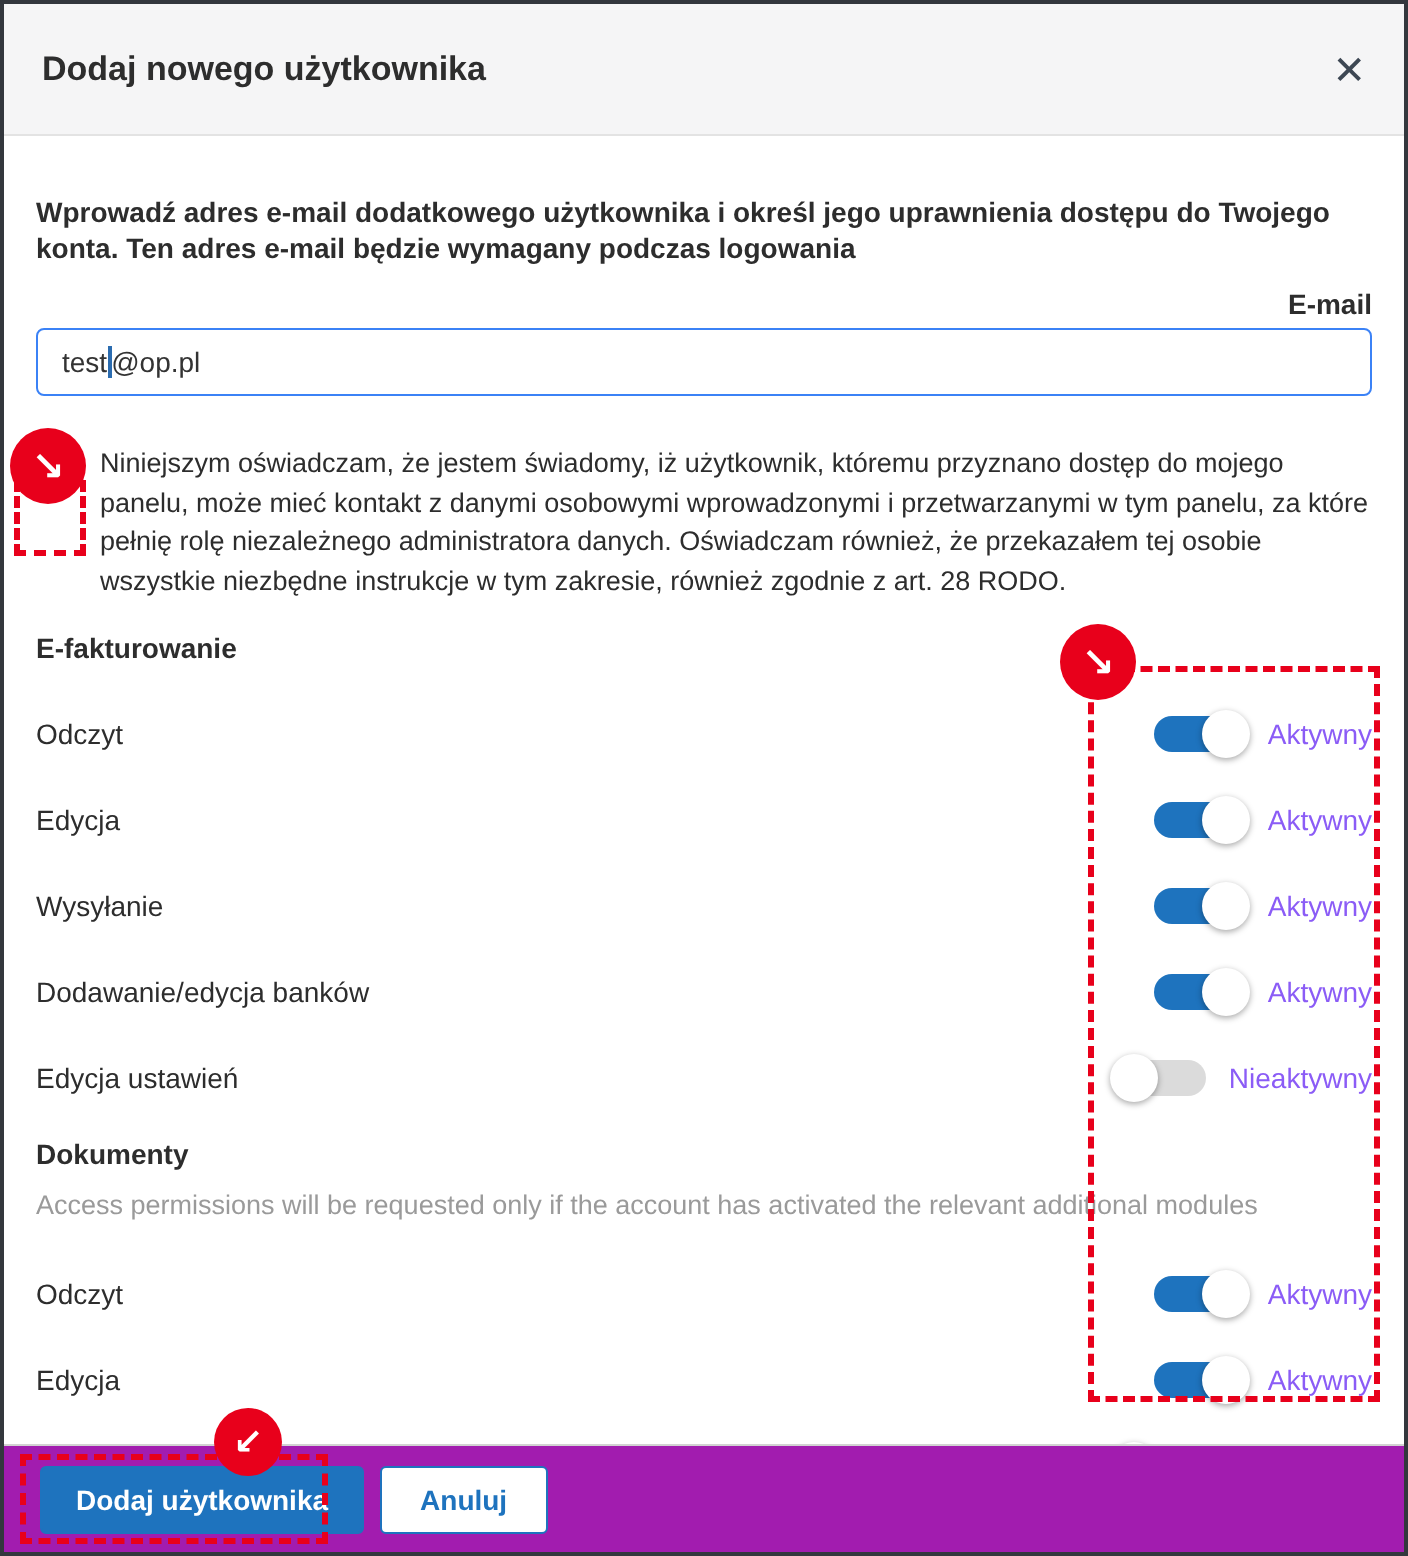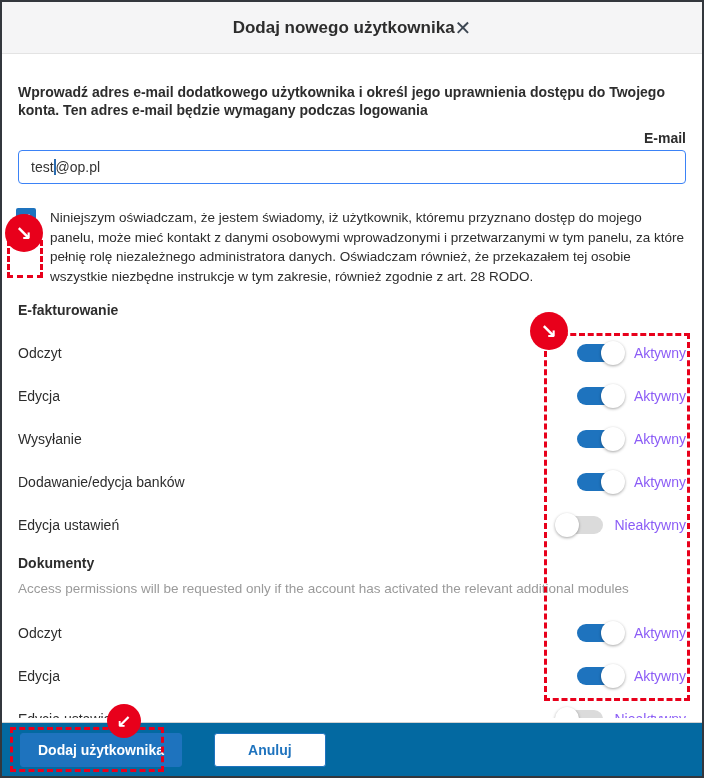--- a/index.html
+++ b/index.html
@@ -3,22 +3,22 @@
 <meta charset="utf-8">
 <style>
   * { margin:0; padding:0; box-sizing:border-box; }
   html,body { width:704px; height:778px; background:#fff; }
   body { font-family:"Liberation Sans", sans-serif; color:#2d2d2d; }
 
   .modal { position:relative; width:704px; height:778px; border:2px solid #33373d;
            background:#fff; overflow:hidden; }
 
   
-  .modal-header { height:52px; background:#f5f5f6; border-bottom:1px solid #e3e3e3;
-                  display:flex; align-items:center; justify-content:center; padding:0 19px; }
+  .modal-header { height:66px; background:#f5f5f6; border-bottom:1px solid #e3e3e3;
+                  display:flex; align-items:center; justify-content:space-between; padding:0 19px; }
   .modal-title { font-size:17px; font-weight:bold; color:#2d2d2d; }
   .close-btn { font-size:20px; color:#3d4753; cursor:pointer; line-height:1;
                font-family:"DejaVu Sans", sans-serif; }
 
   
   .content { position:relative; height:664px; overflow:hidden; padding:0 16px; }
 
   .intro { margin-top:30px; font-size:14px; font-weight:bold; line-height:17.5px; color:#2d2d2d; }
 
   .field-label { margin-top:11px; font-size:14px; font-weight:bold;text-align:right; }
@@ -47,27 +47,27 @@
   .toggle { position:relative; width:46px; height:18px; border-radius:9px; cursor:pointer; }
   .toggle.on  { background:#1e73be; }
   .toggle.off { background:#dbdbdb; }
   .knob { position:absolute; top:-3px; width:24px; height:24px; border-radius:50%;
           background:#fff; box-shadow:0 1px 3px rgba(0,0,0,0.35); }
   .toggle.on  .knob { right:-2px; }
   .toggle.off .knob { left:-2px; }
   .state-label { font-size:14px; color:#8b5cf6; }
 
   
-  .modal-footer { position:absolute; left:0; right:0; bottom:0; height:54px; background:#0369a1;
+  .modal-footer { position:absolute; left:0; right:0; bottom:0; height:54px; background:#a21caf;
                   border-top:1px solid #d2d2d2; display:flex; align-items:center;
-                  gap:32px; padding:0 18px; z-index:3; }
+                  gap:8px; padding:0 18px; z-index:3; }
   .btn { height:34px; font-size:14px; font-weight:bold; border-radius:3px; cursor:pointer;
          font-family:"Liberation Sans", sans-serif; }
   .btn-primary { background:#1e73be; color:#fff; border:1px solid #1e73be; padding:0 17px; }
-  .btn-secondary { background:#fff; color:#1e73be; border:1px solid #1e73be; padding:0 33px; }
+  .btn-secondary { background:#fff; color:#1e73be; border:1px solid #1e73be; padding:0 19px; }
 
   
   .ann-circle { position:absolute; border-radius:50%; background:#e8001b; color:#fff;
                 display:flex; align-items:center; justify-content:center;
                 font-family:"DejaVu Sans", sans-serif; font-weight:bold; z-index:6; }
   .ann-c1 { left:3px;   top:212px; width:38px; height:38px; font-size:20px; }
   .ann-c2 { left:528px; top:310px; width:38px; height:38px; font-size:20px; }
   .ann-c3 { left:105px; top:702px; width:34px; height:34px; font-size:18px; }
   .ann-box { position:absolute; border:3px dashed #e8001b; z-index:5; }
   .ann-b1 { left:5px;   top:238px; width:36px;  height:38px; }

